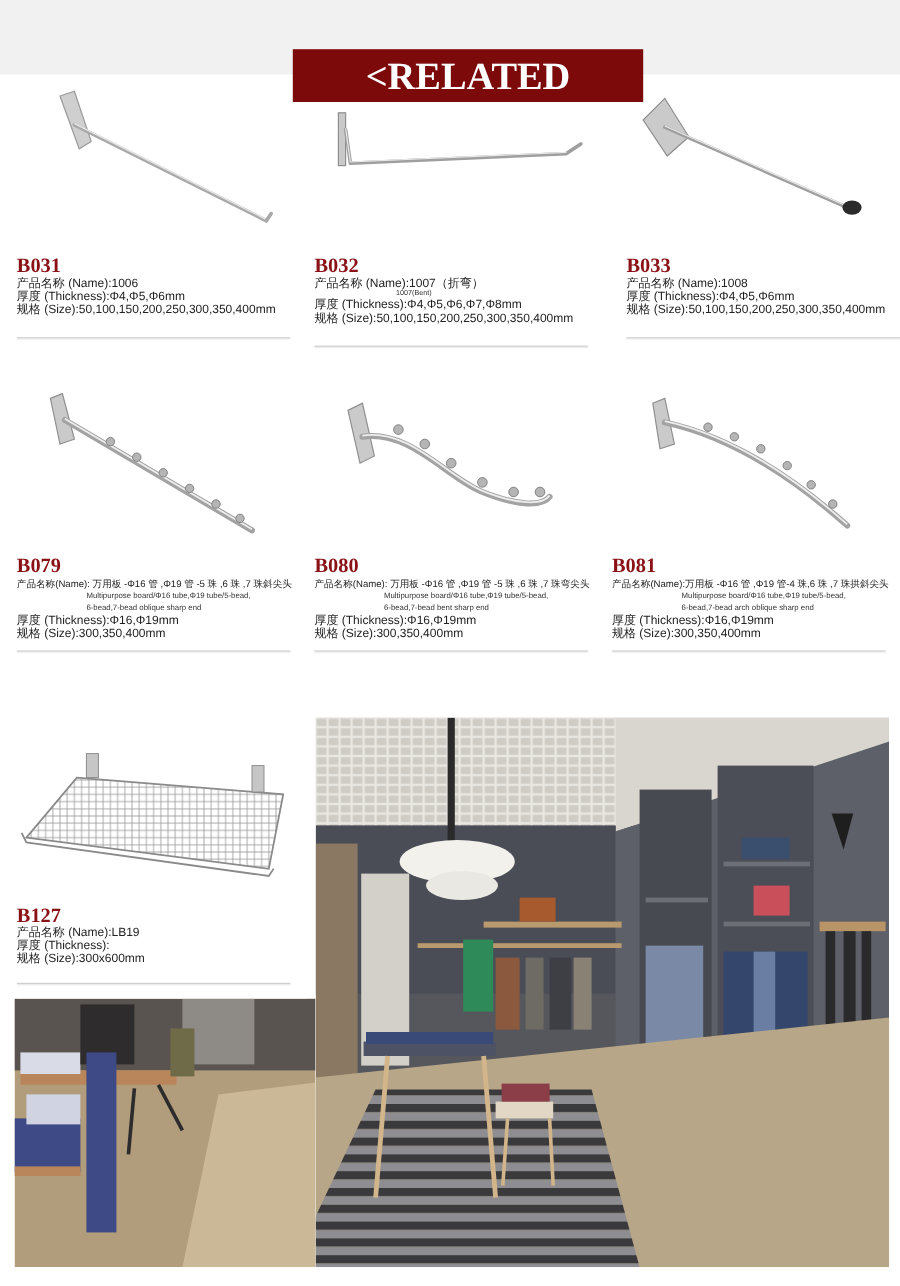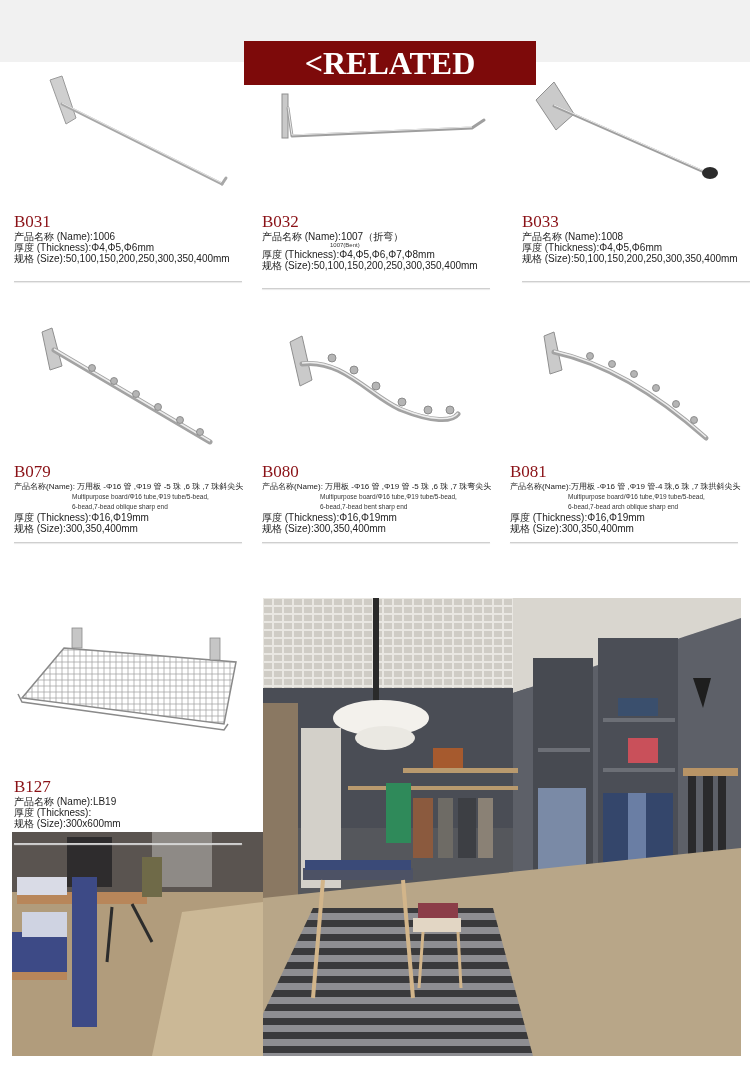--- a/index.html
+++ b/index.html
@@ -3,21 +3,21 @@
 <meta charset="utf-8">
 <style>
   html,body{margin:0;padding:0;background:#fff;}
   body{width:750px;height:1072px;position:relative;overflow:hidden;font-family:"Liberation Sans",sans-serif;color:#333;}
   .topband{position:absolute;left:0;top:0;width:750px;height:62px;background:#f1f1f1;}
   .banner{position:absolute;left:244px;top:9px;width:292px;height:44px;background:#7d0a0a;color:#fff;
     font-family:"Liberation Serif",serif;font-weight:bold;font-size:32px;line-height:44px;text-align:center;letter-spacing:0px;margin-top:32px;}
   .card{position:absolute;width:235px;}
   .card .img{position:absolute;left:0;top:0;width:235px;}
   .card .info{position:absolute;left:0;}
-  .code{font-family:"Liberation Serif",serif;font-weight:normal;font-size:17px;color:#8a1116;line-height:18px;}
+  .code{font-family:"Liberation Serif",serif;font-weight:bold;font-size:17px;color:#8a1116;line-height:18px;}
   .line{font-size:10px;line-height:11px;color:#222;white-space:nowrap;}
   .sub{font-size:6.5px;line-height:10px;color:#333;white-space:nowrap;padding-left:58px;}
   .sep{height:1px;background:#cfcfcf;margin-top:8px;box-shadow:0 1px 1px #e6e6e6;}
   svg{display:block;}
   .store{position:absolute;left:263px;top:598px;width:478px;height:458px;overflow:hidden;}
   .store2{position:absolute;left:12px;top:832px;width:251px;height:224px;overflow:hidden;}
 </style>
 </head>
 <body>
 
@@ -254,20 +254,20 @@
         <pattern id="grid" width="6" height="6" patternUnits="userSpaceOnUse">
           <rect width="6" height="6" fill="none" stroke="#9b9b9b" stroke-width="0.7"></rect>
         </pattern>
       </defs>
       <polygon points="50,58 222,72 210,134 8,108" fill="url(#grid)" stroke="#8a8a8a" stroke-width="1.5"></polygon>
       <polyline points="4,104 8,112 210,140 214,134" fill="none" stroke="#8a8a8a" stroke-width="1.5"></polyline>
       <rect x="58" y="38" width="10" height="20" fill="#c6c6c6" stroke="#8a8a8a" stroke-width="0.8"></rect>
       <rect x="196" y="48" width="10" height="22" fill="#c6c6c6" stroke="#8a8a8a" stroke-width="0.8"></rect>
     </svg>
   </div>
-  <div class="info" style="top:164px;width:228px;margin-top:24px;">
+  <div class="info" style="top:164px;width:228px;">
     <div class="code">B127</div>
     <div class="line">产品名称 (Name):LB19</div>
     <div class="line">厚度 (Thickness):</div>
     <div class="line">规格 (Size):300x600mm</div>
     <div class="sep" style="margin-top:14px;"></div>
   </div>
 </div>
 
 </body></html>

